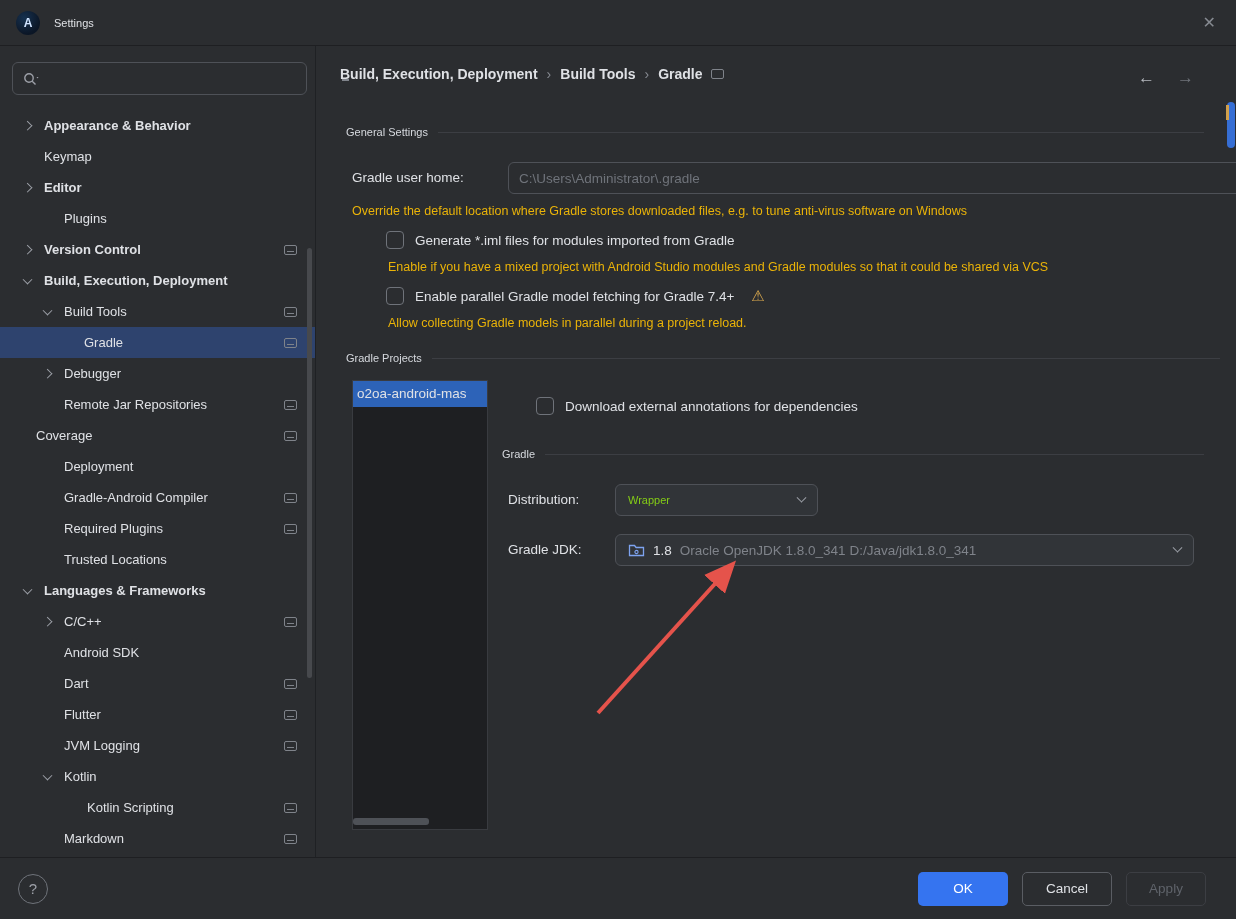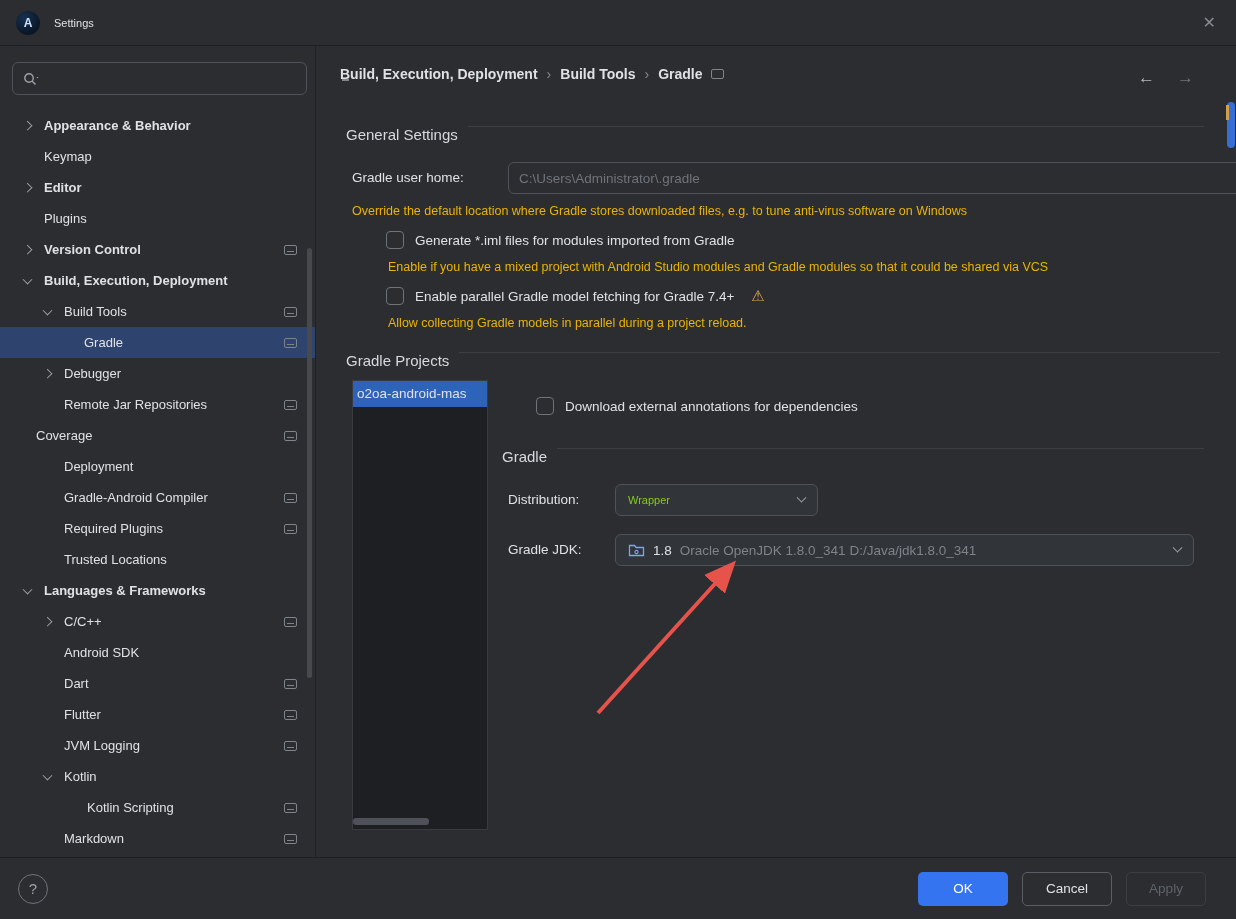--- a/index.html
+++ b/index.html
@@ -36,21 +36,21 @@
   .sb-vscroll { position:absolute; right:3px; top:202px; width:5px; height:430px; background:#47494d; border-radius:3px; }
   
   .content { flex:1; position:relative; }
   .crumb { position:absolute; left:24px; top:20px; display:flex; align-items:center; gap:9px;
     font-size:14px; font-weight:bold; color:#dfe1e5; }
   .crumb .sep { color:#868a91; font-weight:normal; font-size:14px; }
   .crumb .badge { position:static; transform:none; display:inline-block; }
   .navarrows { position:absolute; right:42px; top:22px; font-size:17px; display:flex; gap:22px; }
   .navarrows .back { color:#b6b9bf; }
   .navarrows .fwd { color:#70747b; }
-  .sect { position:absolute; display:flex; font-size:15px; color:#d6d9de; }
+  .sect { position:absolute; display:flex; align-items:center; font-size:11px; color:#d6d9de; }
   .sect .line { flex:1; height:1px; background:#3c3e43; margin-left:10px; }
   .lbl { font-size:13.5px; color:#dfe1e5; }
   .hint { position:absolute; font-size:12.5px; color:#eab308; white-space:nowrap; }
   .field { position:absolute; height:32px; border:1px solid #4e5157; border-radius:6px; background:#2b2d30;
     display:flex; align-items:center; padding:0 10px; }
   .field .ph { color:#6f737a; font-size:13.5px; flex:1; white-space:nowrap; overflow:hidden; }
   .checkrow { position:absolute; display:flex; align-items:center; gap:11px;padding-left:28px; }
   .cb { width:18px; height:18px; border:1.5px solid #6f737a; border-radius:4px; background:#2b2d30; flex:none; }
   .cb-label { font-size:13.5px; color:#dfe1e5; white-space:nowrap; }
   .warn { font-size:15px; color:#d9a84e; margin-left:6px; }
@@ -101,21 +101,21 @@
           <circle cx="7" cy="7" r="4.2" fill="none" stroke="#9da0a8" stroke-width="1.4"></circle>
           <line x1="10.2" y1="10.2" x2="13.5" y2="13.5" stroke="#9da0a8" stroke-width="1.4"></line>
           <path d="M14.5 6 l2 0 l-1 1.6 z" fill="#9da0a8"></path>
         </svg>
       </span>
     </div>
     <div class="tree" id="tree">
         <div class="trow bold" style="padding-left: 44px;"><span class="chev right" style="left: 24px;"></span><span class="tlabel">Appearance &amp; Behavior</span></div>
         <div class="trow" style="padding-left: 44px;"><span class="tlabel">Keymap</span></div>
         <div class="trow bold" style="padding-left: 44px;"><span class="chev right" style="left: 24px;"></span><span class="tlabel">Editor</span></div>
-        <div class="trow" style="padding-left: 44px;"><span class="tlabel">Plugins</span></div>
+        <div class="trow" style="padding-left: 64px;"><span class="tlabel">Plugins</span></div>
         <div class="trow bold" style="padding-left: 44px;"><span class="chev right" style="left: 24px;"></span><span class="tlabel">Version Control</span><span class="badge"></span></div>
         <div class="trow bold" style="padding-left: 44px;"><span class="chev down" style="left: 24px;"></span><span class="tlabel">Build, Execution, Deployment</span></div>
         <div class="trow" style="padding-left: 64px;"><span class="chev down" style="left: 44px;"></span><span class="tlabel">Build Tools</span><span class="badge"></span></div>
         <div class="trow sel" style="padding-left: 84px;"><span class="tlabel">Gradle</span><span class="badge"></span></div>
         <div class="trow" style="padding-left: 64px;"><span class="chev right" style="left: 44px;"></span><span class="tlabel">Debugger</span></div>
         <div class="trow" style="padding-left: 64px;"><span class="tlabel">Remote Jar Repositories</span><span class="badge"></span></div>
         <div class="trow" style="padding-left: 36px;"><span class="tlabel">Coverage</span><span class="badge"></span></div>
         <div class="trow" style="padding-left: 64px;"><span class="tlabel">Deployment</span></div>
         <div class="trow" style="padding-left: 64px;"><span class="tlabel">Gradle-Android Compiler</span><span class="badge"></span></div>
         <div class="trow" style="padding-left: 64px;"><span class="tlabel">Required Plugins</span><span class="badge"></span></div>

